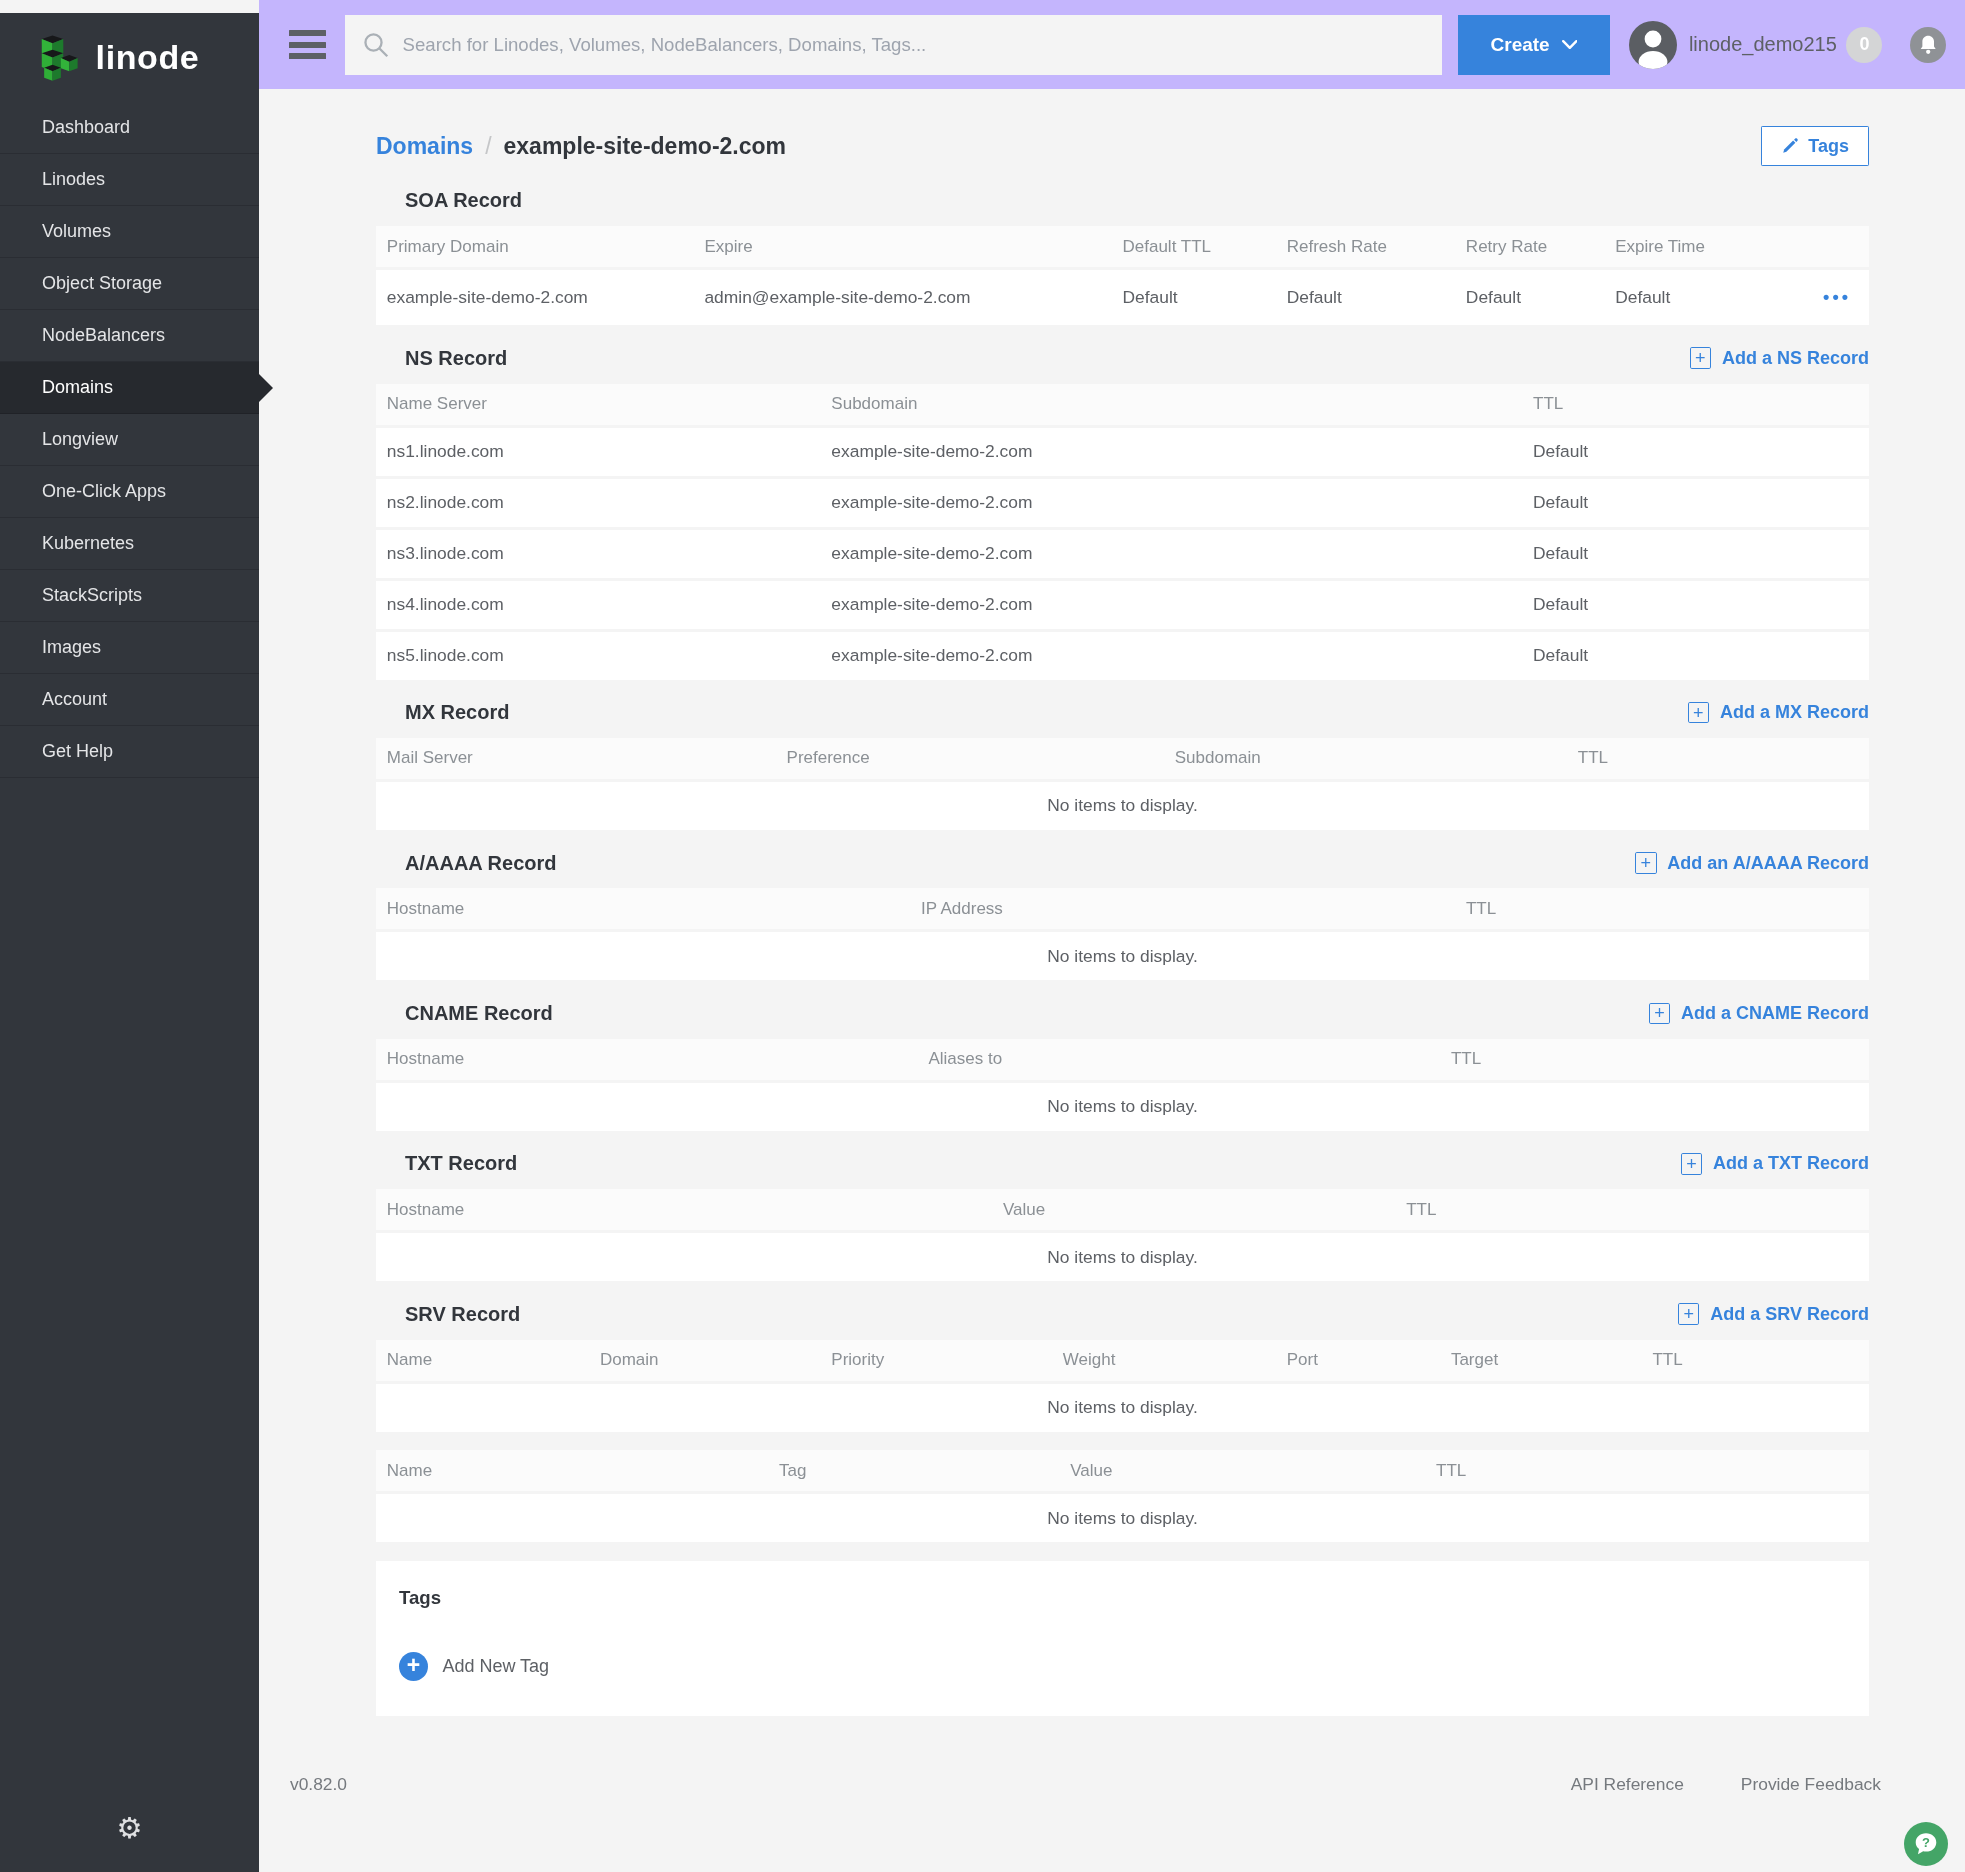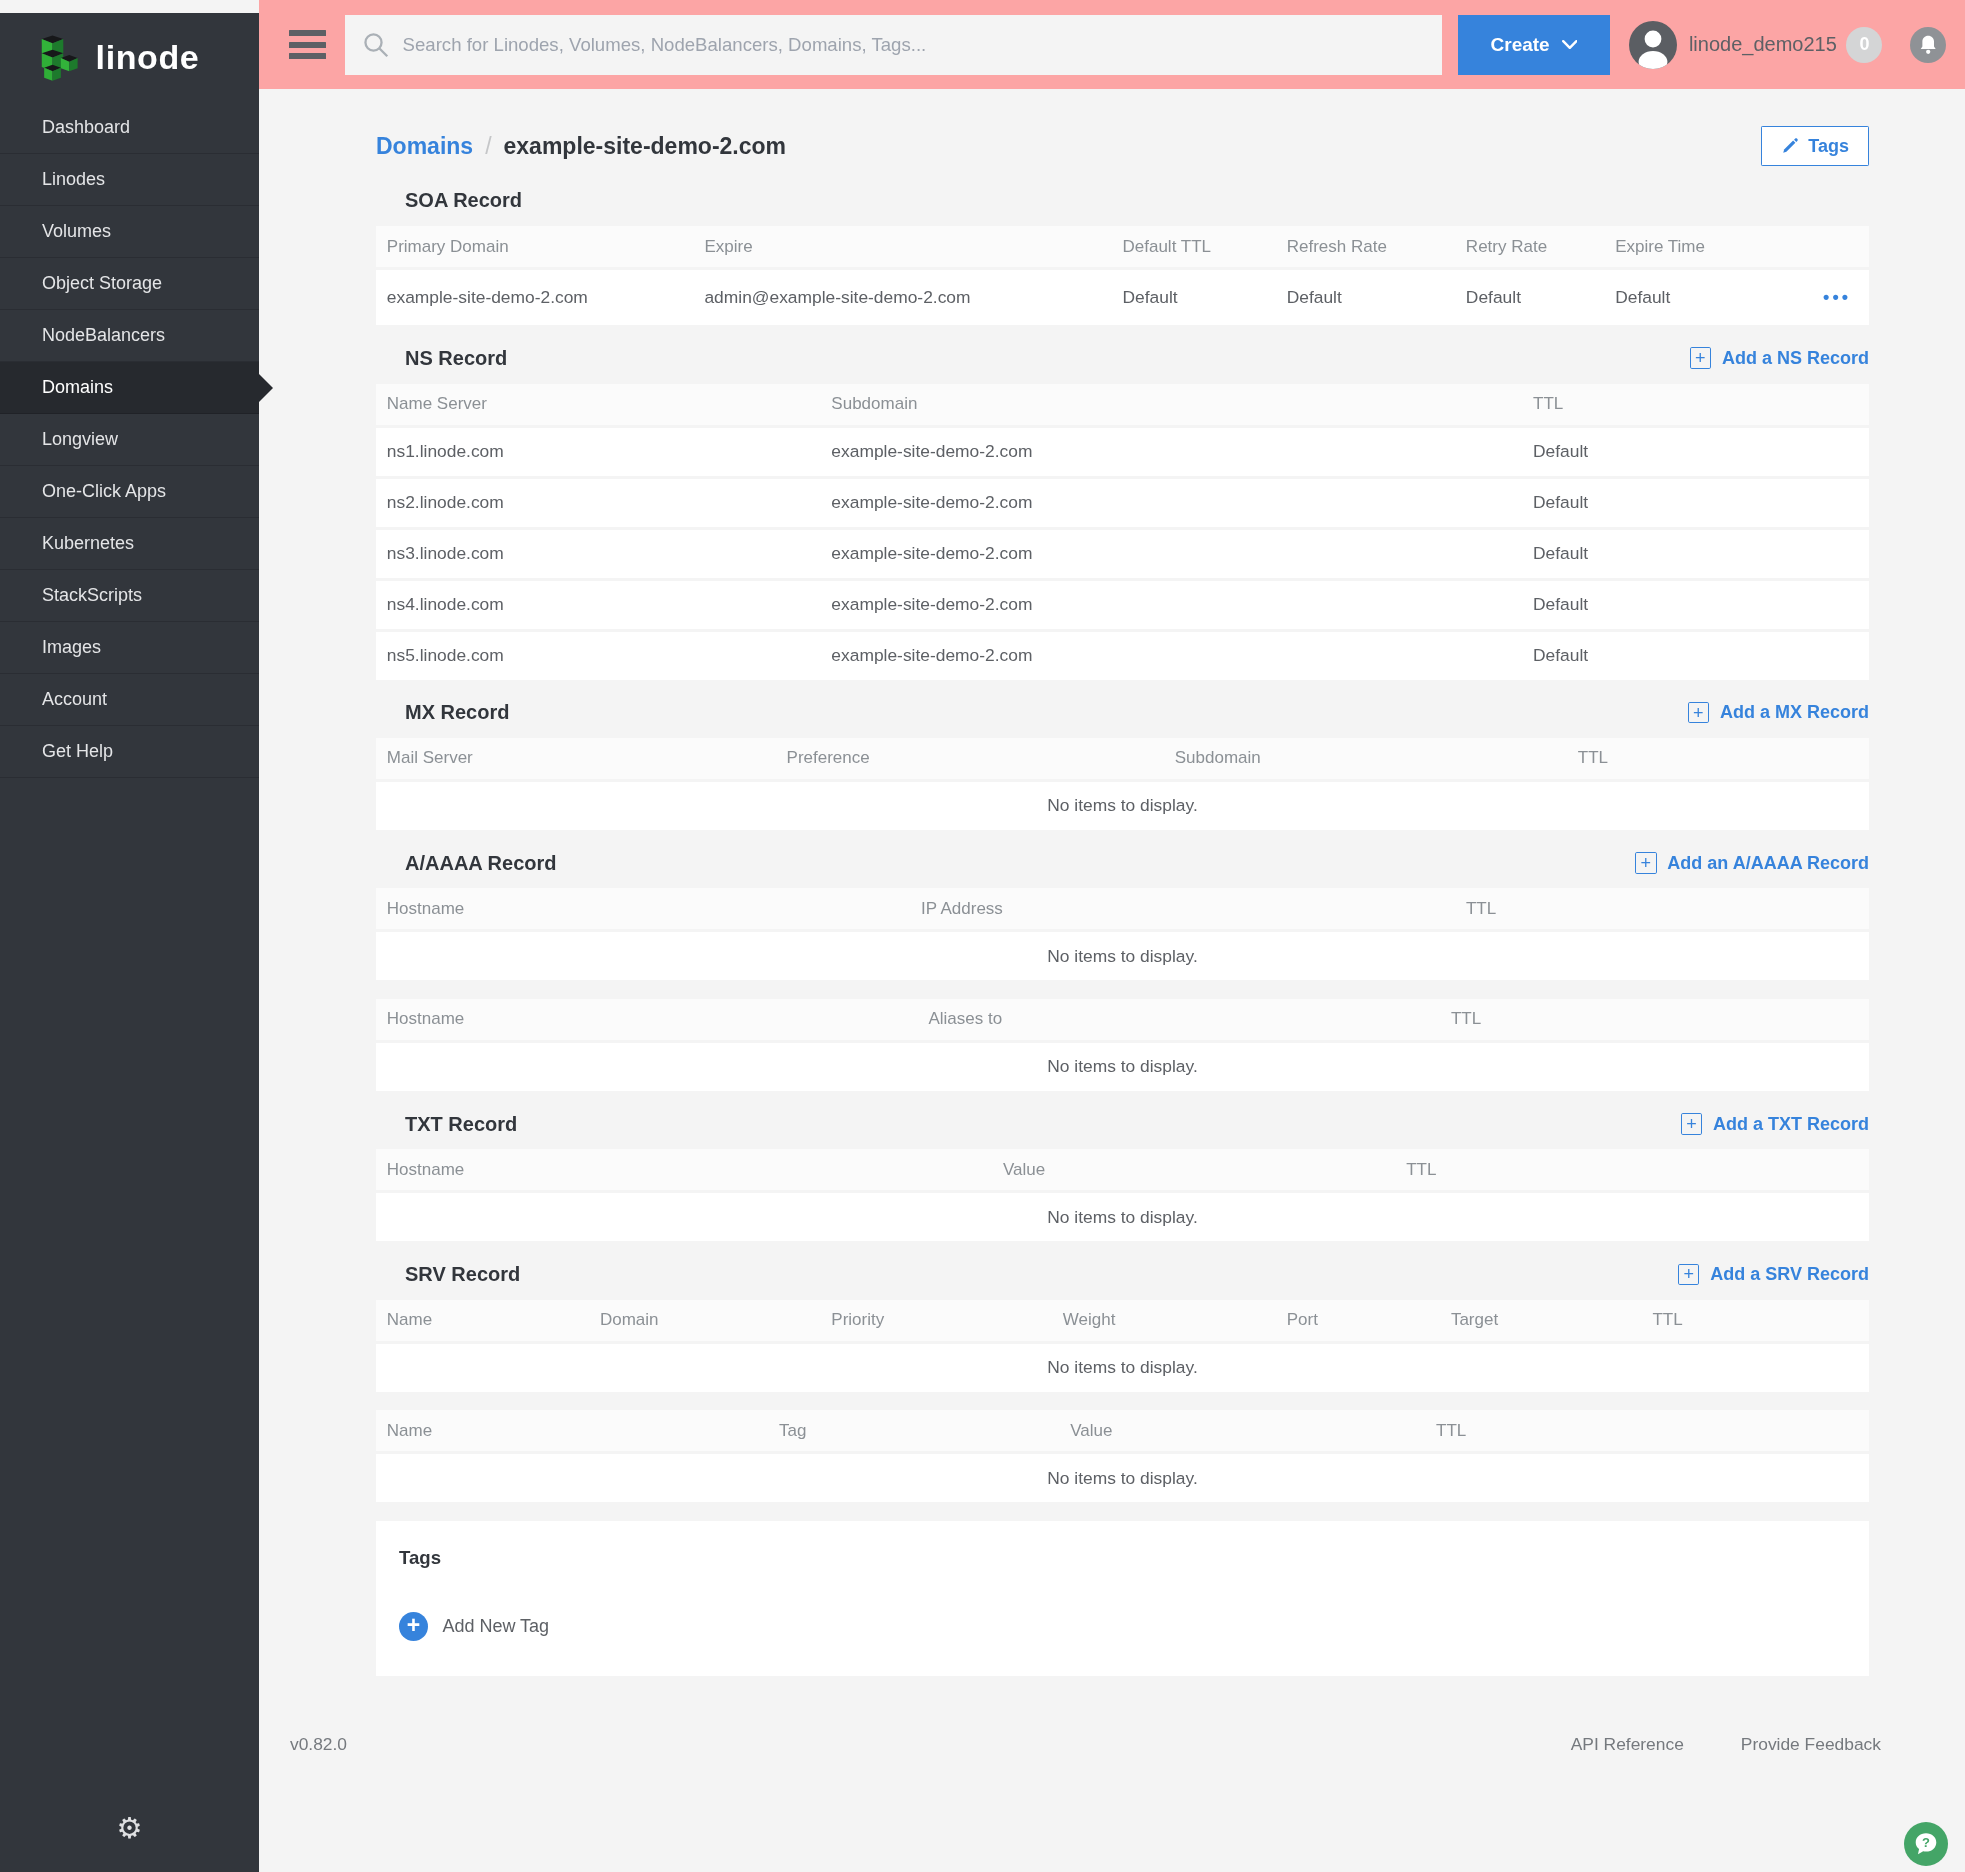--- a/index.html
+++ b/index.html
@@ -32,21 +32,21 @@
   .gear {
     position: absolute; bottom: 27.6px; width: 100%; text-align: center;
     color: #dfe0e2; font-size: 29px; cursor: pointer;
   }
 
   
   .main { margin-left: 259px; position: relative; }
 
   
   .topbar {
-    height: 89px; background: #fca5a5; display: flex; align-items: center;
+    height: 89px; background: #c4b5fd; display: flex; align-items: center;
     padding: 0 19px 0 30px;
   }
   .hamburger { display: flex; flex-direction: column; gap: 5.4px; cursor: pointer; margin-right: 19px; }
   .hamburger span { width: 37px; height: 6px; background: #5d6065; border-radius: 0.6px; }
   .search {
     flex: 1; height: 60px; background: #f4f4f4; display: flex; align-items: center;
     padding: 0 17px; gap: 13px; margin-right: 16px;
   }
   .search input {
     flex: 1; border: none; outline: none; background: transparent;
@@ -400,20 +400,27 @@
               </tr>
             </thead>
             <tbody>
               <tr class="empty-row">
                 <td class="empty" colspan="3">No items to display.</td>
               </tr>
             </tbody>
           </table>
         </section>
         <section class="record-section">
+          <div class="sec-head">
+            <h2 class="sec-title">CNAME Record</h2>
+            <a class="add-link">
+              <span class="add-box"></span>
+              <span>Add a CNAME Record</span>
+            </a>
+          </div>
           <table class="rec-table">
             <colgroup>
               <col style="width: 37%;">
               <col style="width: 35%;">
               <col style="width: 28%;">
             </colgroup>
             <thead>
               <tr>
                 <th>Hostname</th>
                 <th>Aliases to</th>

